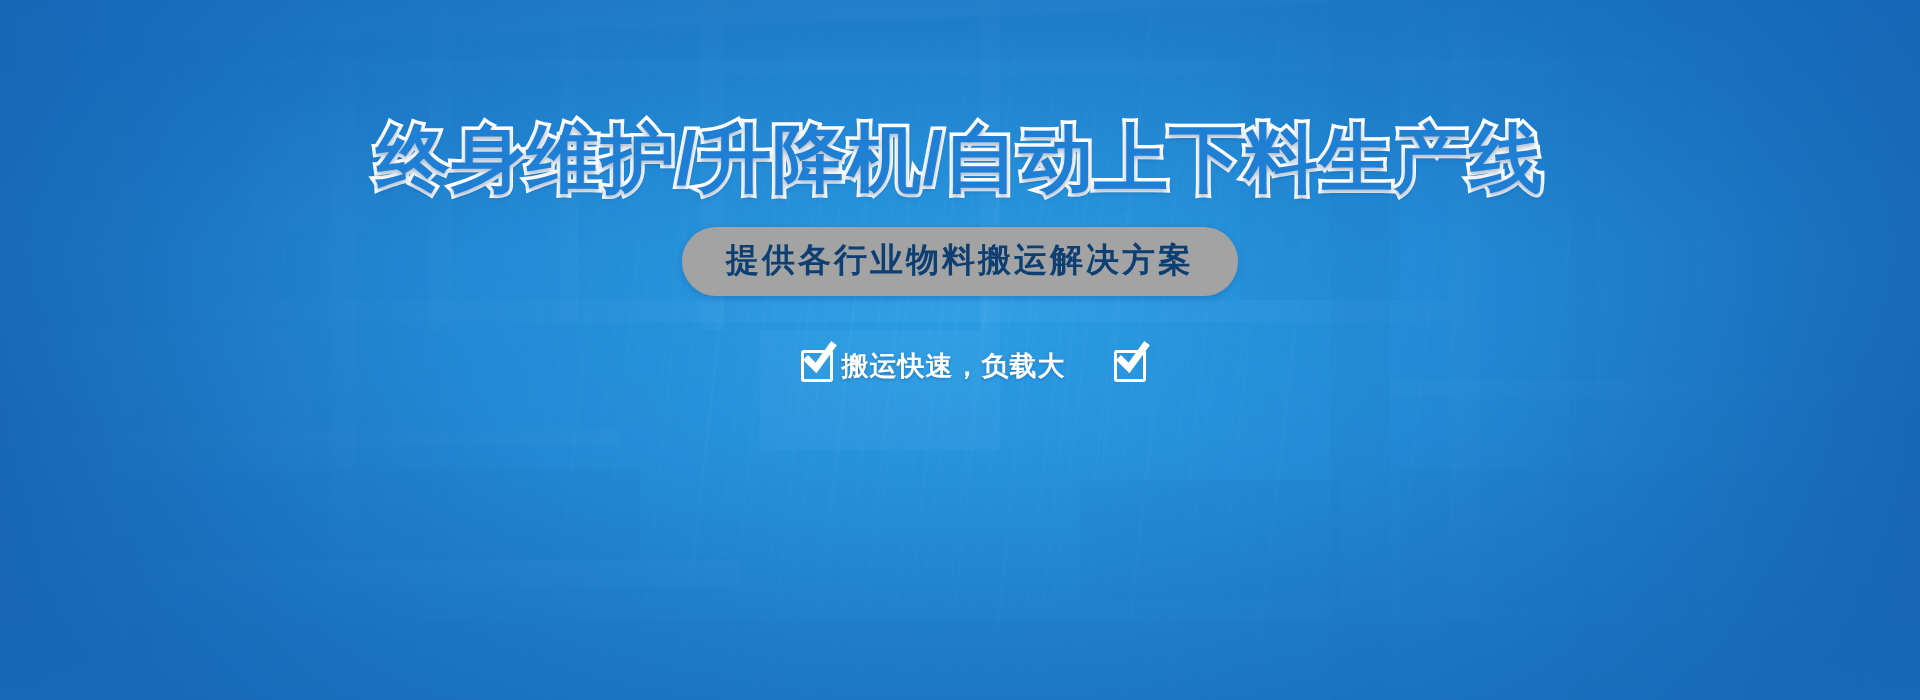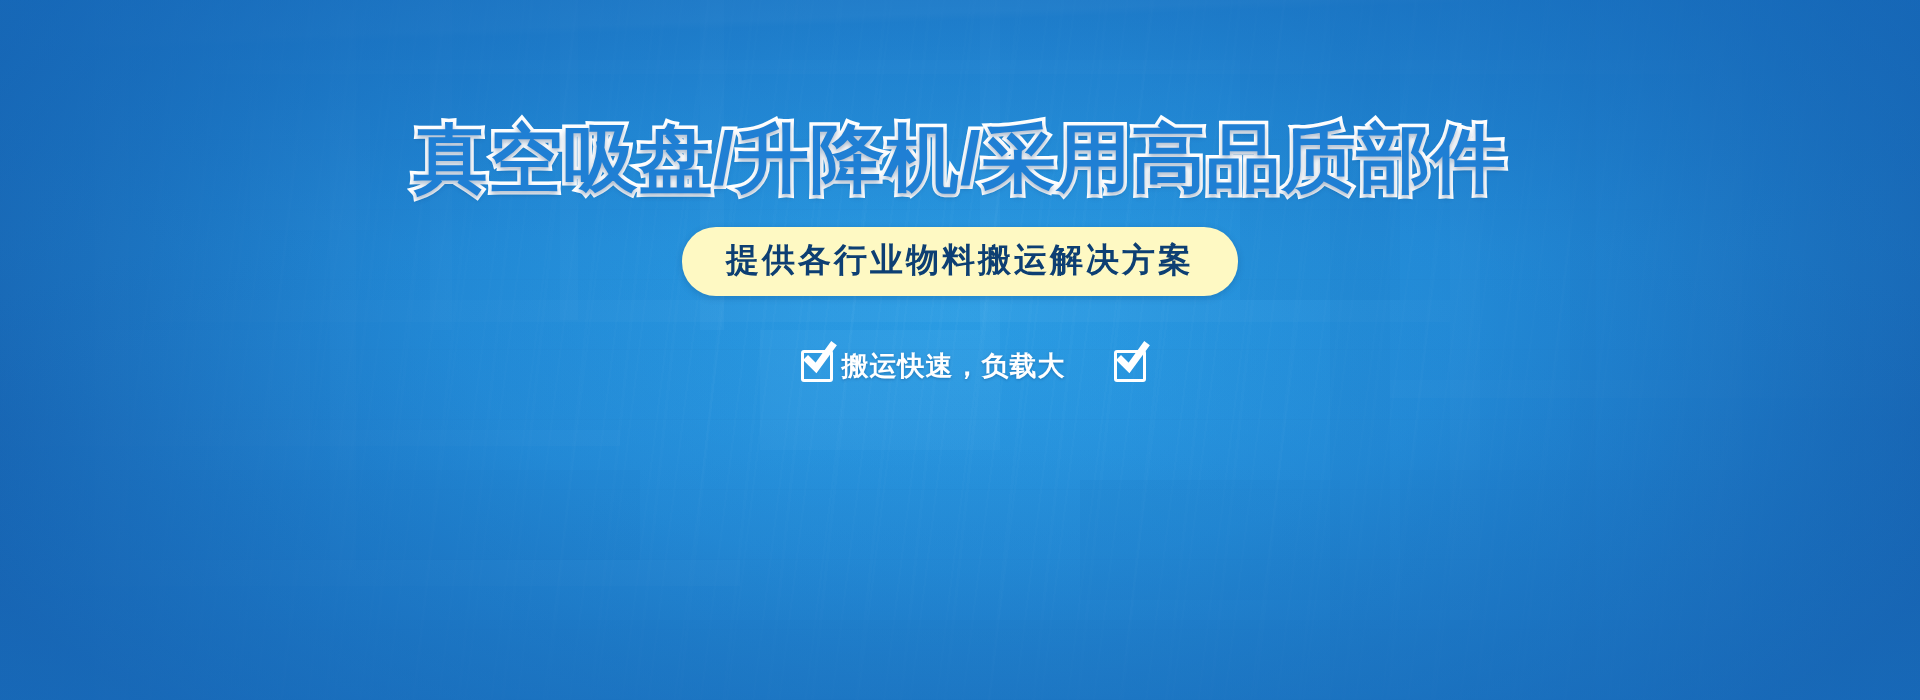--- a/index.html
+++ b/index.html
@@ -92,21 +92,21 @@
     color:#1f7fd4;
     -webkit-text-stroke:7px #ffffff;
     paint-order:stroke fill;
     text-shadow:0 3px 5px rgba(10,55,110,.35);
     white-space:nowrap;
     line-height:1.12;
   }
 
   .subpill{
     margin-top:26px;
-    background:#fef9c3;
+    background:#a3a3a3;
     color:#0d3f73;
     font-size:33px;
     font-weight:bold;
     letter-spacing:3px;
     padding:11px 44px 13px;
     border-radius:34px;
     white-space:nowrap;
     box-shadow:0 2px 7px rgba(10,50,100,.22);
   }
 
@@ -172,21 +172,21 @@
       <i class="m23"></i>
       <i class="m24"></i>
     <i class="m25 dark"></i>
   </div>
 
   <div class="bg-tint"></div>
   <div class="bg-tint2"></div>
 
   <div class="content">
 
-    <div class="headline">真空吸盘/升降机/采用高品质部件</div>
+    <div class="headline">终身维护/升降机/自动上下料生产线</div>
 
     <div class="subpill">提供各行业物料搬运解决方案</div>
 
     <div class="features">
 
       <div class="feature">
         <span class="check-icon">
           <svg viewBox="0 0 36 36" aria-hidden="true">
             <path d="M7 17 L15 25 L31 3" fill="none" stroke="#ffffff" stroke-width="7" stroke-linecap="square" stroke-linejoin="miter"></path>
           </svg>

